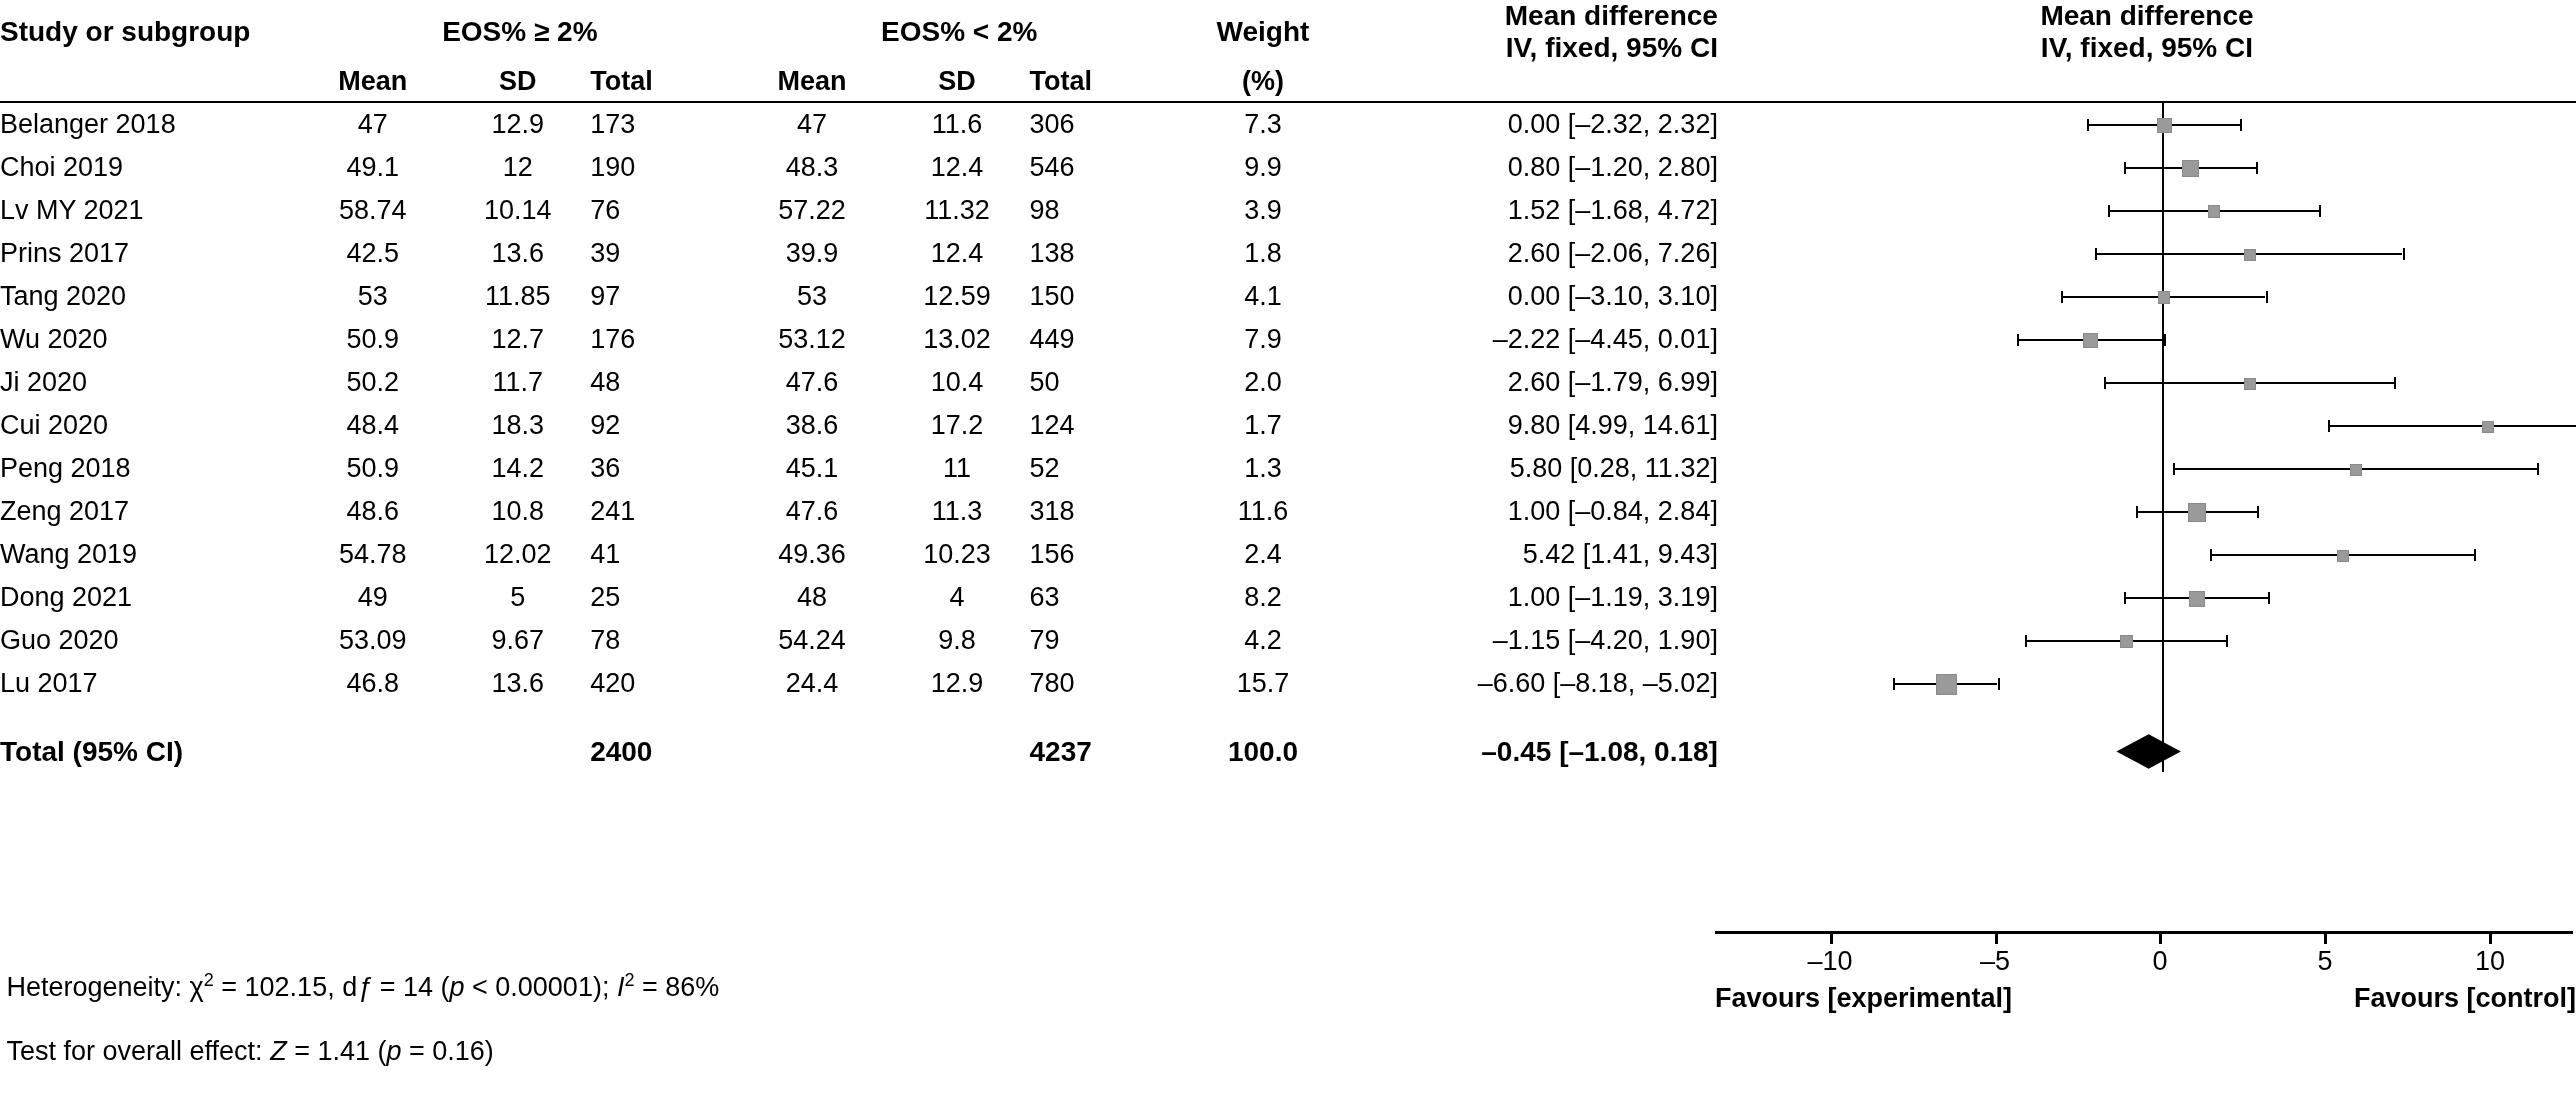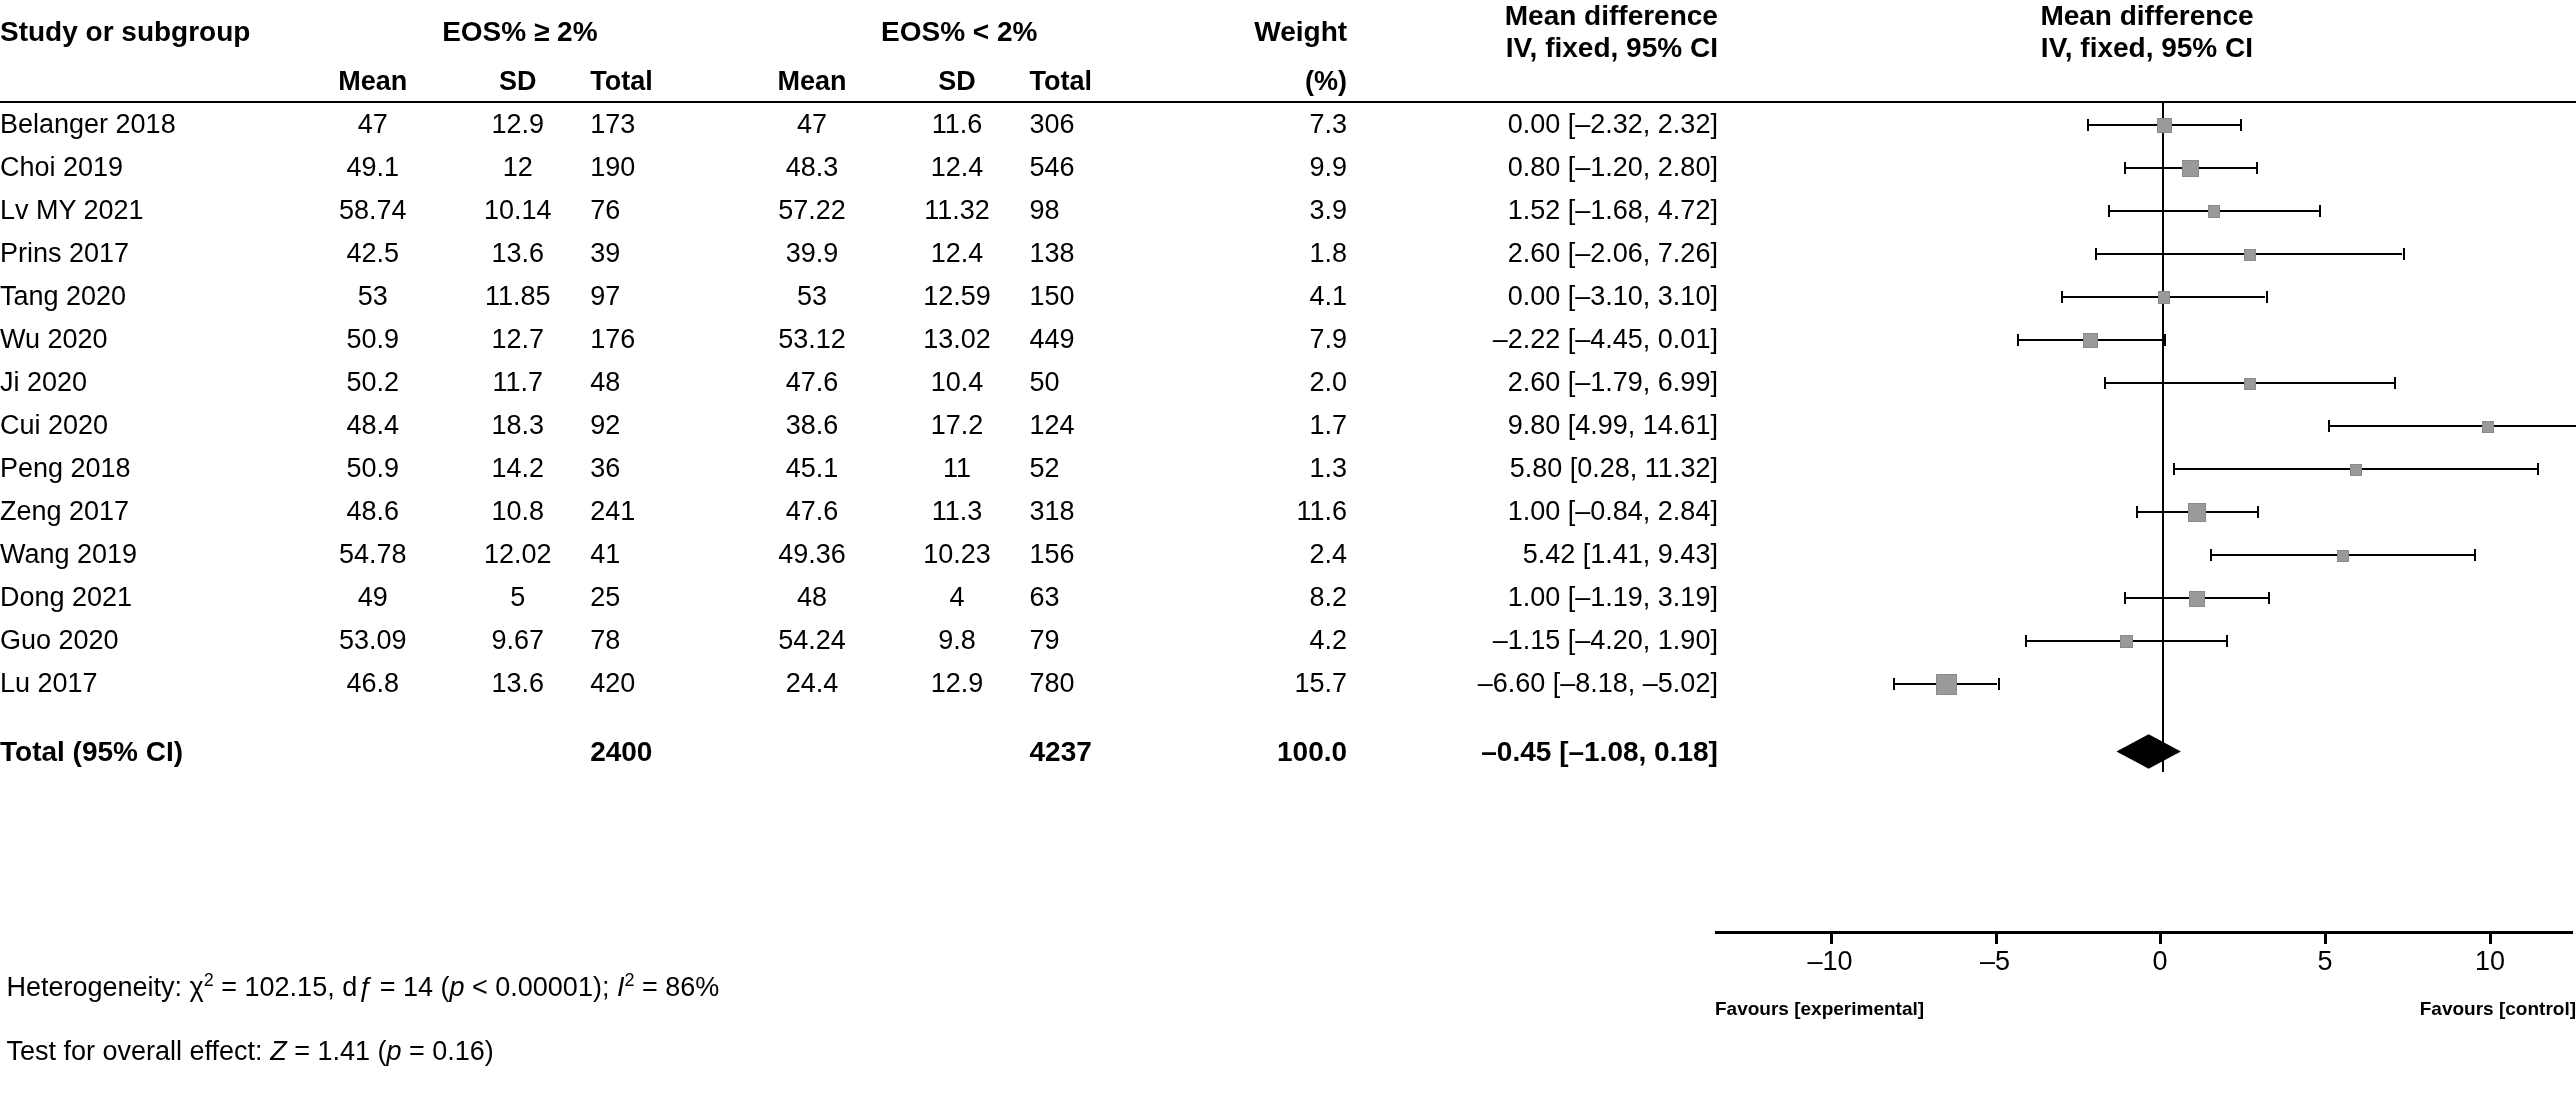--- a/index.html
+++ b/index.html
@@ -32,21 +32,21 @@
     padding: 0;
     vertical-align: middle;
   }
 
   .hdr-row1 td { font-weight: bold; font-size: 28px; padding-bottom: 1.6px; }
   .hdr-row2 td { font-weight: bold; font-size: 27px; padding-bottom: 4.9px; }
 
   .col-study   { width: 327px; text-align: left;  padding-left: 6.5px; }
   .col-num     { width: 157px; text-align: center; }
   .col-total   { width: 163px; text-align: left; }
-  .col-weight  { width: 180px; text-align: right; }
+  .col-weight  { width: 180px; text-align: center; }
   .col-md      { width: 408px; text-align: right; padding-right: 38px; }
   .col-plot    { width: 858px; }
   .rule-top td { border-top: 2.5px solid #000; }
 
   .data-row td { height: 43px; font-size: 27px; }
   .total-row td { height: 51px; font-weight: bold; font-size: 28px; }
 
   .spacer-row td { height: 21px; }
 
   
@@ -109,22 +109,22 @@
   }
   .axis-label {
     position: absolute;
     top: 14.7px;
     font-size: 27px;
     text-align: center;
     transform: translateX(-50%);
   }
   .axis-foot {
     position: absolute;
-    top: 67px;
-    font-size: 19px;
+    top: 52px;
+    font-size: 27px;
     font-weight: bold;
   }
 
   
   .stats {
     position: absolute;
     left: 6.5px;
     font-size: 27px;
     white-space: nowrap;
   }

